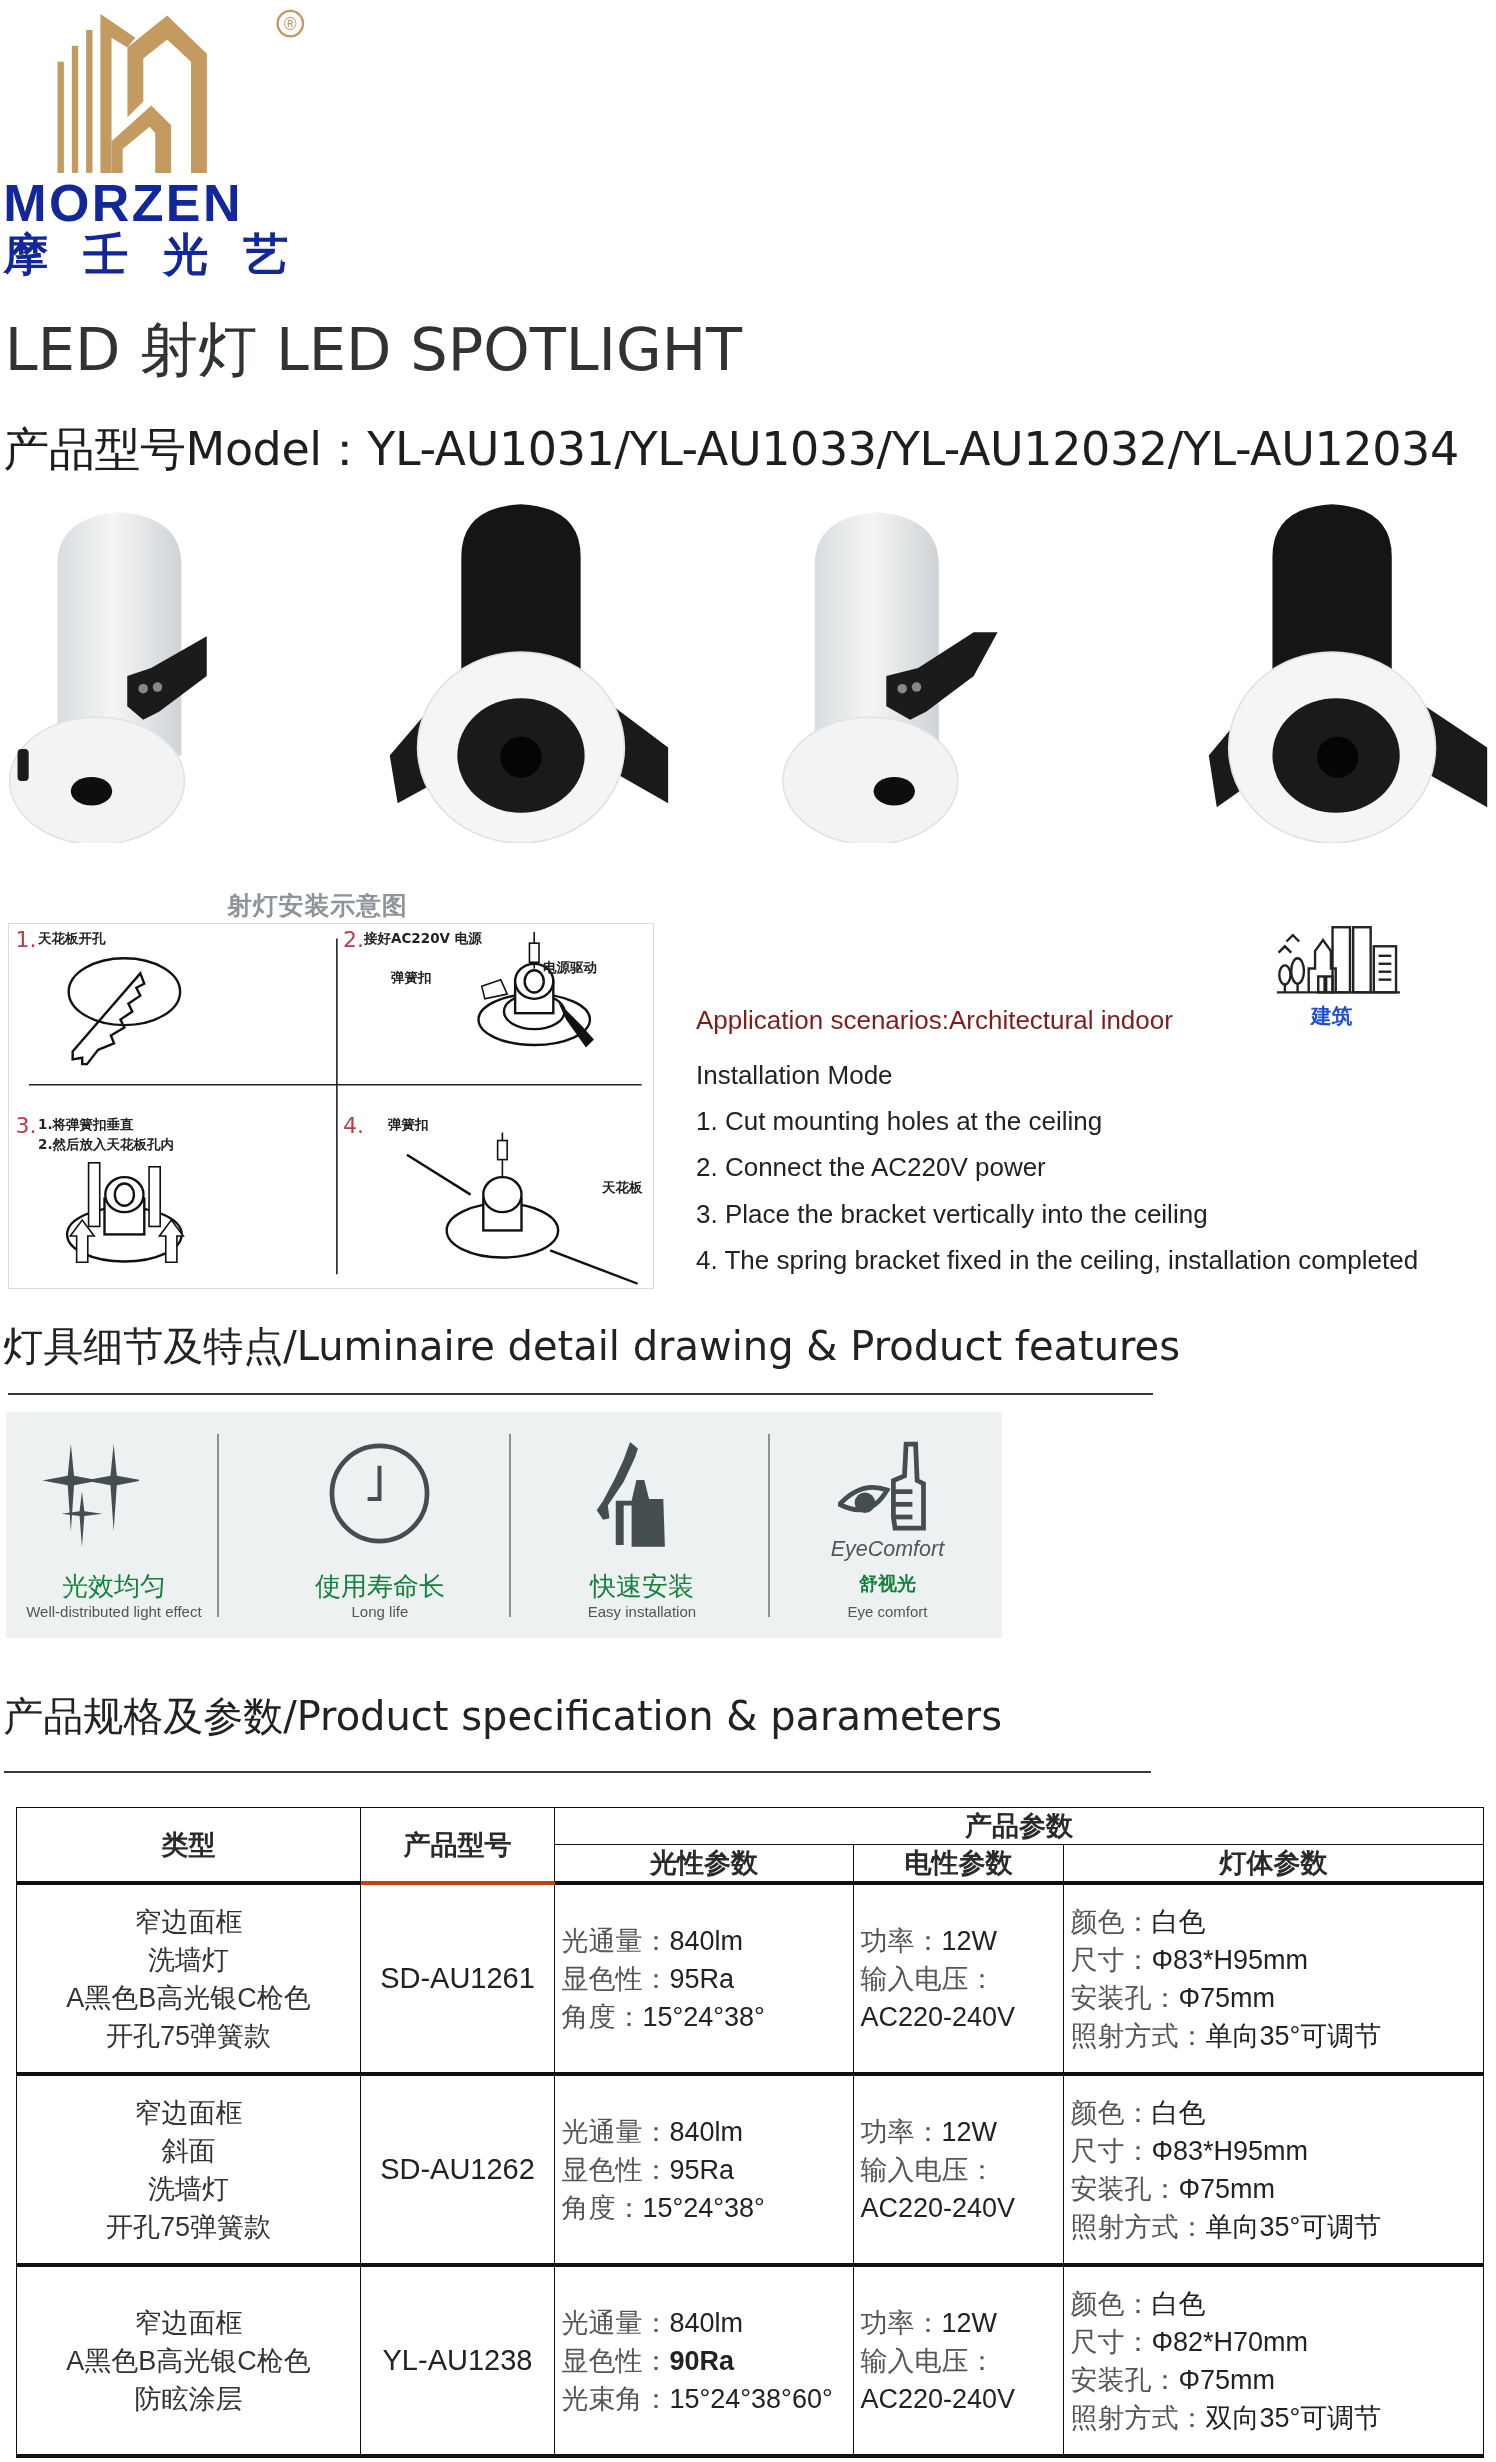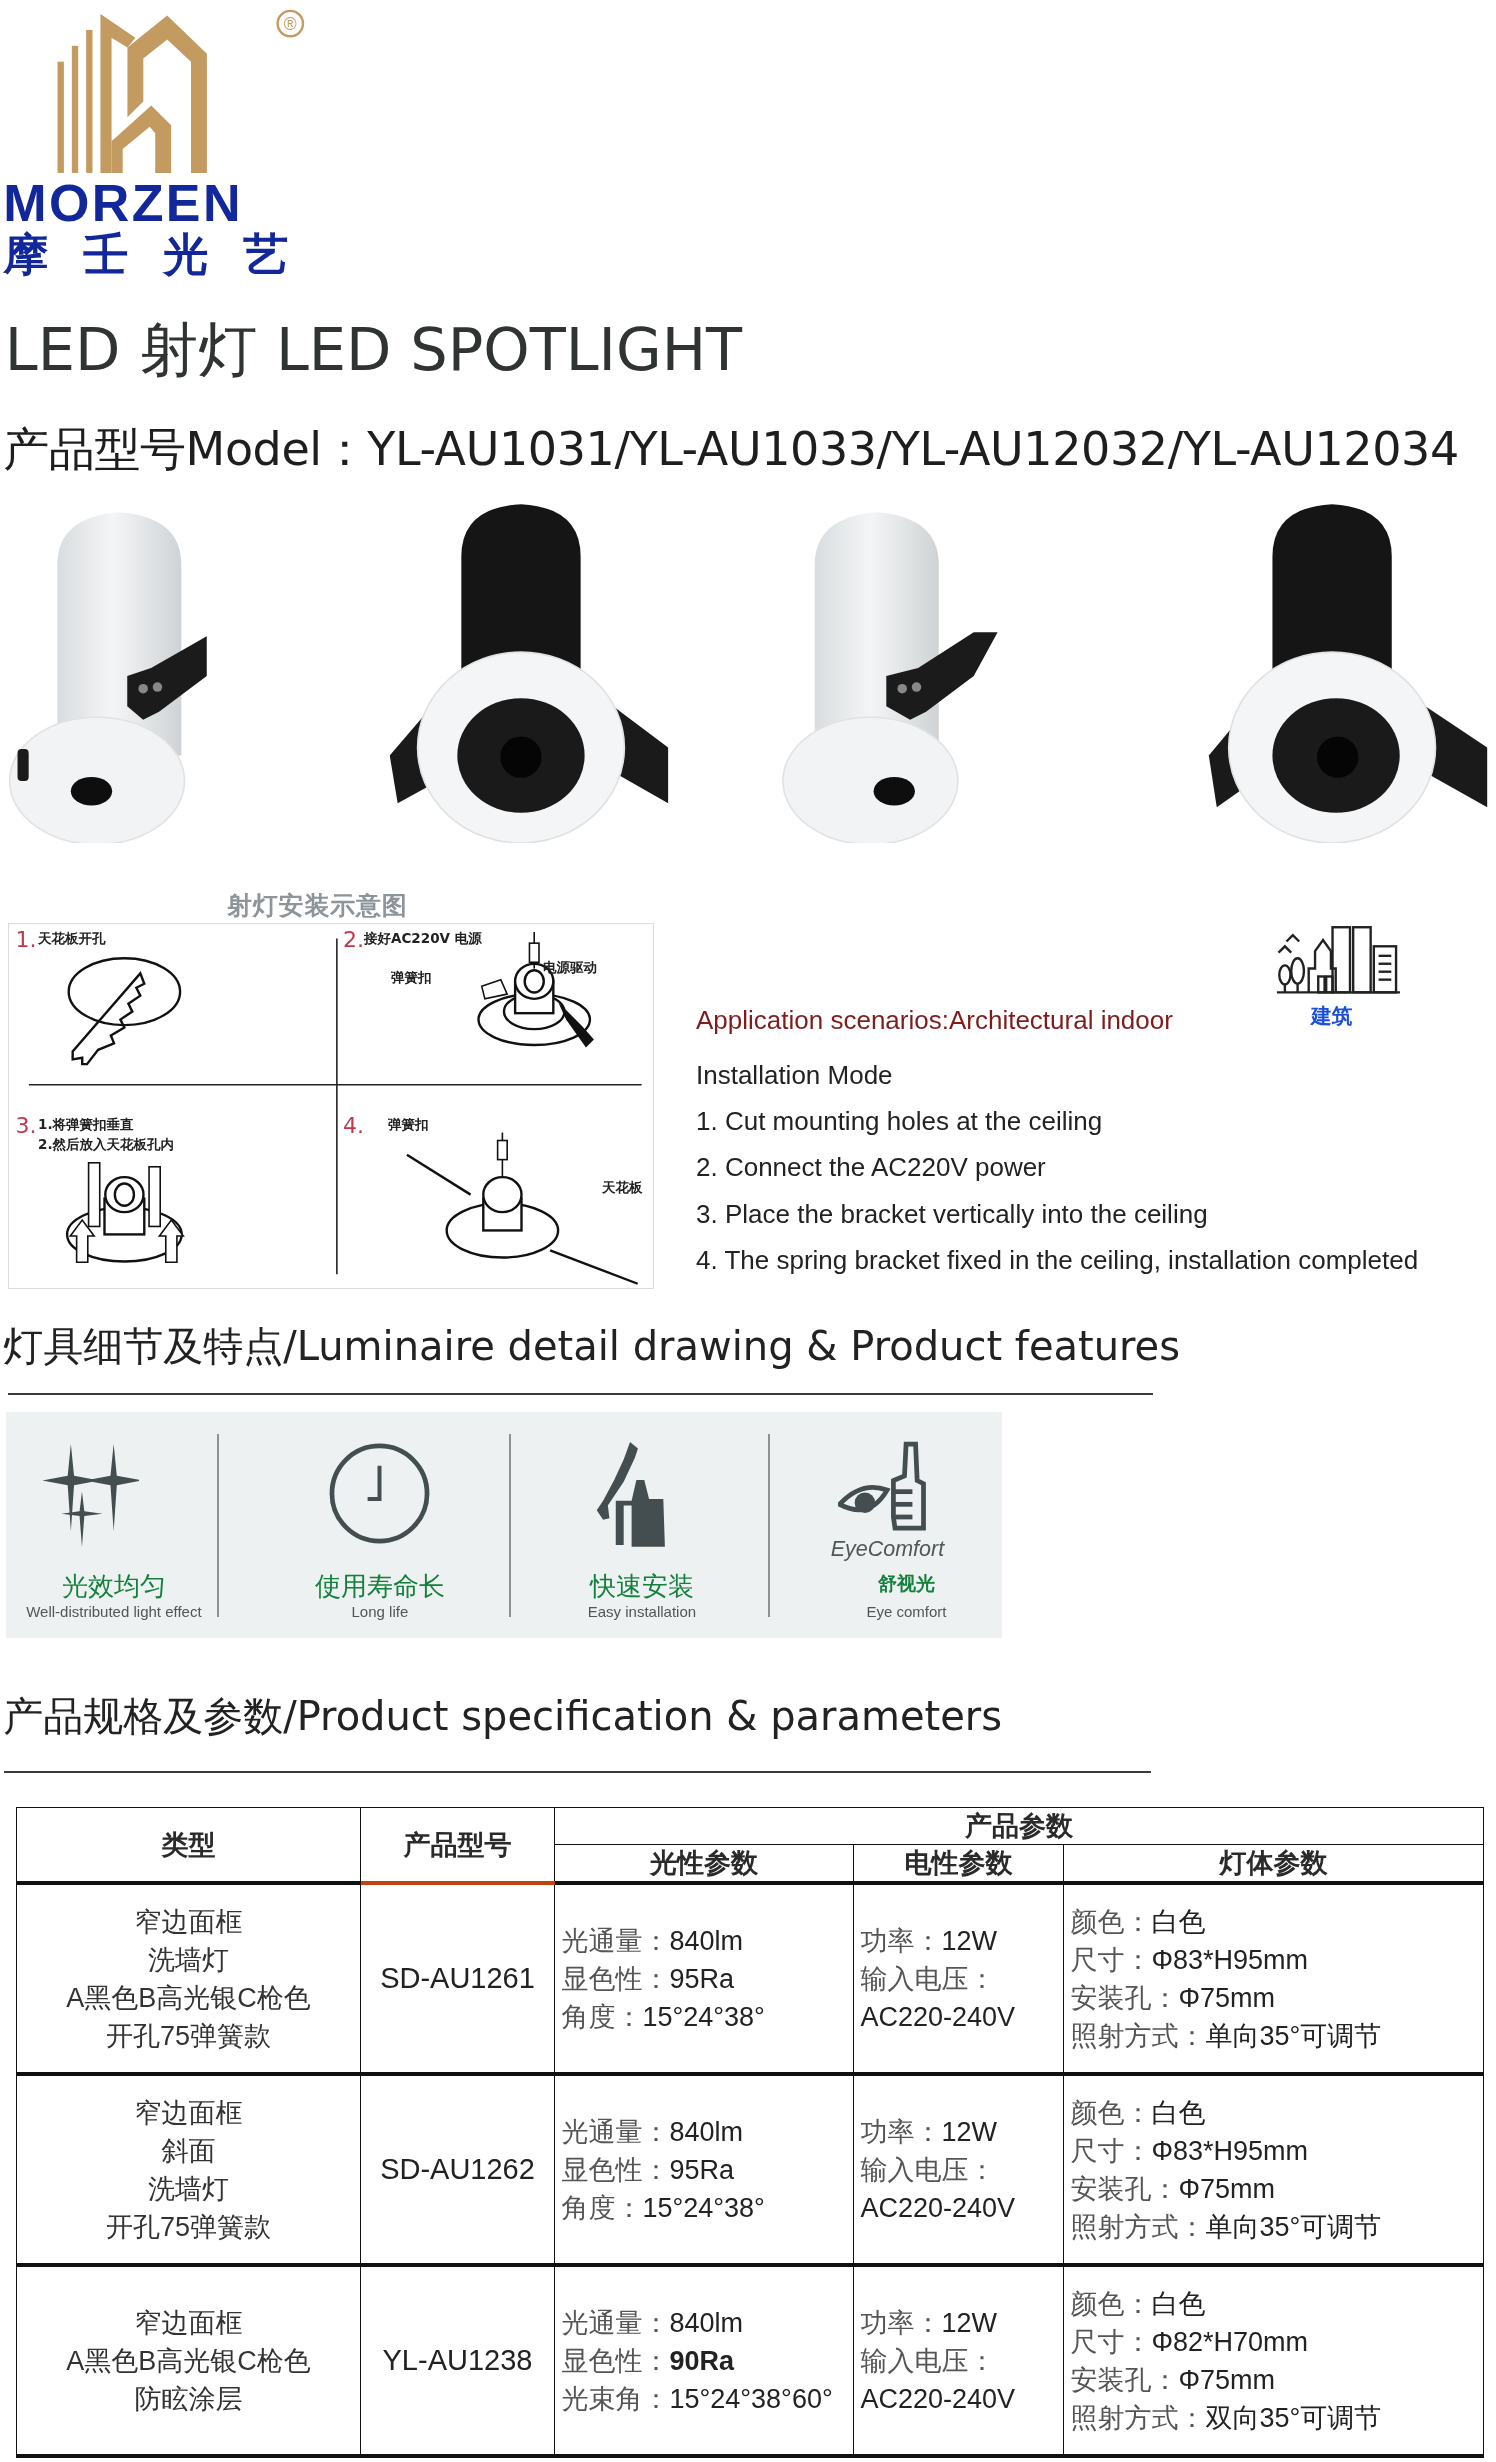--- a/index.html
+++ b/index.html
@@ -225,21 +225,21 @@
     <svg class="feat-icon" style="left:80px;top:30px;" width="103" height="119" viewBox="0 0 130 150">
       <g fill="#444e50">
         <path d="M48 0 L58 8 L54 20 L40 50 L20 80 L22 96 L14 98 L6 86 L14 74 L28 48 L40 22 Z"></path>
         <path d="M56 48 L66 48 L72 72 L90 72 L92 132 L50 132 L50 80 L40 80 L40 130 L30 130 L30 74 L50 74 Z"></path>
       </g>
     </svg>
     <div class="feat-cn">快速安装</div>
     <div class="feat-en">Easy installation</div>
   </div>
   <div class="feat-sep" style="left:762px;"></div>
-  <div class="feat" style="left:765px;width:232px;padding-left:19px;">
+  <div class="feat" style="left:765px;width:232px;">
     <svg class="feat-icon" style="left:67px;top:29px;" width="95" height="95" viewBox="0 0 120 120">
       <path d="M2 80 Q30 50 62 62 Q40 100 2 80 Z" fill="none" stroke="#444e50" stroke-width="6"></path>
       <circle cx="34" cy="78" r="13" fill="#444e50"></circle>
       <path d="M70 96 L70 50 L84 44 L86 4 L98 4 L100 50 L108 54 L108 110 L72 110 Z" fill="none" stroke="#444e50" stroke-width="6"></path>
       <line x1="72" y1="64" x2="94" y2="64" stroke="#444e50" stroke-width="6"></line>
       <line x1="72" y1="80" x2="94" y2="80" stroke="#444e50" stroke-width="6"></line>
       <line x1="72" y1="96" x2="94" y2="96" stroke="#444e50" stroke-width="6"></line>
     </svg>
     <div class="abs" style="left:0;width:100%;top:125px;text-align:center;font-size:21.5px;font-style:italic;color:#4f5759;font-family:'Liberation Sans',sans-serif;">EyeComfort</div>
     <div class="feat-cn" style="font-size:19px;font-weight:bold;top:159px;">舒视光</div>

